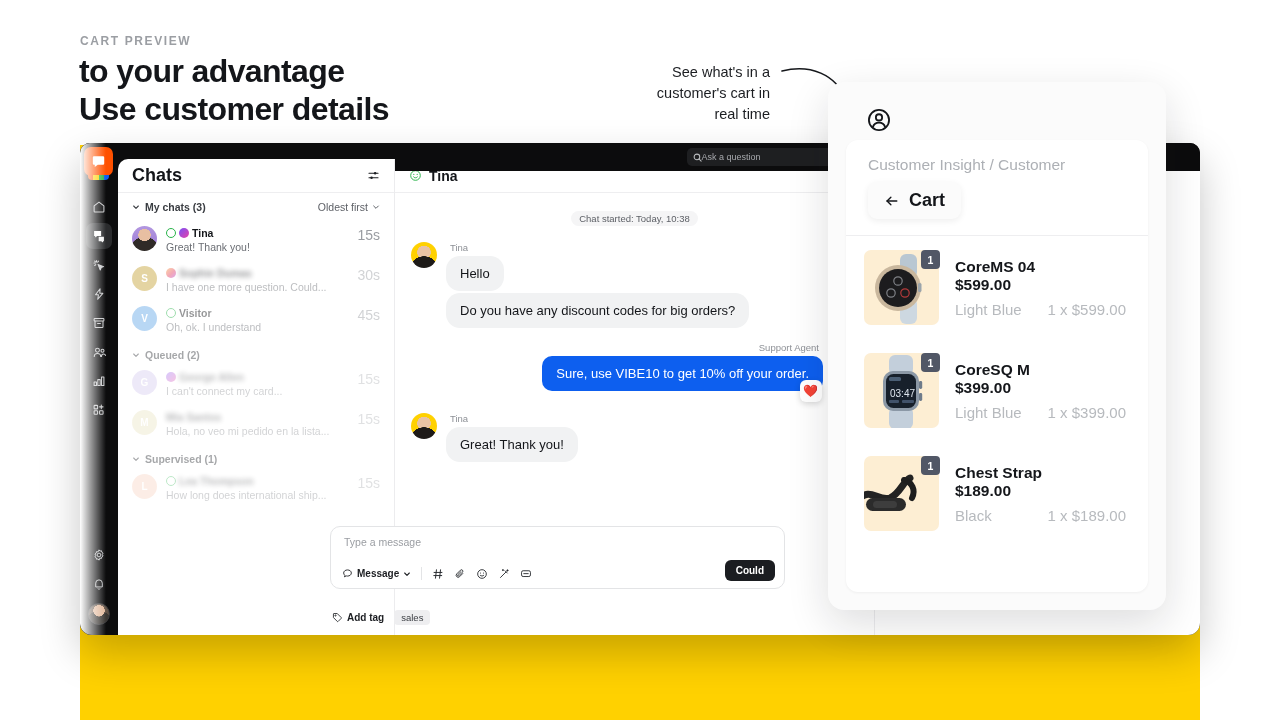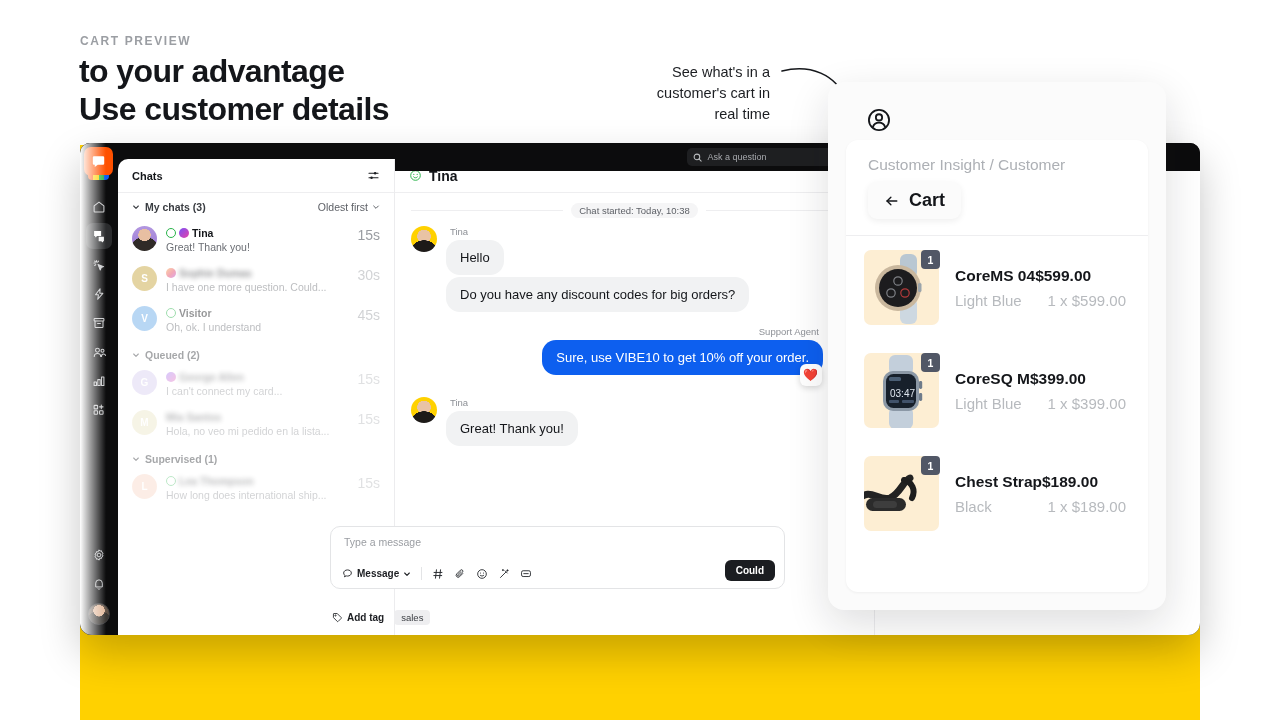--- a/index.html
+++ b/index.html
@@ -71,21 +71,21 @@
   }
 
   
   .listpanel {
     position:absolute; left:38px; top:16px; width:277px; height:476px;
     background:#fff; border-radius:10px 0 0 0; z-index:15;
     border-right:1px solid #ececee;
   }
   .lp-head { height:34px; display:flex; align-items:center; justify-content:space-between;
     padding:0 14px; border-bottom:1px solid #eeeef0; }
-  .lp-title { font-size:11px; font-weight:bold; color:#14161a; }
+  .lp-title { font-size:18px; font-weight:bold; color:#14161a; }
   .lp-filter { color:#1c1e22; display:flex; }
   .lp-sub { height:28px; display:flex; align-items:center; justify-content:space-between; padding:0 14px;}
   .lp-sub-l { font-size:10.5px; font-weight:bold; color:#3a3d42; display:flex; align-items:center; gap:5px;}
   .lp-sub-r { font-size:10.5px; color:#5e6167; display:flex; align-items:center; gap:4px;}
   .sect-h { padding:8px 14px 4px; font-size:10.5px; font-weight:bold; color:#3a3d42; display:flex; align-items:center; gap:5px;}
 
   .chatrow { display:flex; gap:9px; padding:5px 14px 8px; align-items:flex-start; position:relative;}
   .cr-av { width:25px; height:25px; border-radius:50%; flex:none; display:flex;
     align-items:center; justify-content:center; font-size:10px; font-weight:bold; color:#fff;}
   .cr-body { flex:1; min-width:0; }
@@ -98,35 +98,35 @@
   .dim2 { opacity:.30; }
   .badge-sm { width:10px; height:10px; border-radius:50%; display:inline-block; flex:none;}
 
   
   .convo { position:absolute; left:315px; top:16px; width:480px; height:476px; background:#fff; z-index:14;
     border-right:1px solid #ededef;}
   .cv-head { height:34px; display:flex; align-items:center; justify-content:space-between; padding:0 14px;
     border-bottom:1px solid #eeeef0;}
   .cv-title { display:flex; align-items:center; gap:7px; font-size:14px; font-weight:bold; color:#14161a;}
   .cv-more { color:#5e6167; font-size:16px; letter-spacing:1px; line-height:6px;}
-  .divider { display:flex; align-items:center; gap:8px; padding:10px 16px 4px; }
+  .divider { display:flex; align-items:center; gap:8px; padding:10px 16px 4px;flex-direction:column; }
   .divider span { flex:1; height:1px; background:#eeeef0;}
   .divider b { font-size:9.5px; font-weight:normal; color:#5e6167; background:#f5f5f6;
     padding:2px 8px; border-radius:9px;}
 
   .msgwrap { padding:4px 16px 0; }
   .mrow { display:flex; gap:9px; align-items:flex-start; margin-bottom:2px;}
   .mrow.out { justify-content:flex-end;}
   .m-av { width:26px; height:26px; border-radius:50%; flex:none; overflow:hidden;}
   .m-col { max-width:330px; }
   .m-who { font-size:9.5px; color:#8d9096; margin:0 0 3px 4px;}
   .m-col.out .m-who { text-align:right; margin:0 4px 3px 0;}
   .bub { background:#f1f2f3; color:#14161a; font-size:13px; line-height:17px;
     border-radius:14px; padding:9px 14px; display:inline-block;}
-  .bub.blue { background:#0d5fef; color:#fff;}
+  .bub.blue { background:#0d5fef; color:#fff;border-radius:10px;}
   .heart { position:absolute; width:22px; height:22px; background:#fff; border-radius:6px;
     box-shadow:0 2px 6px rgba(0,0,0,.16); display:flex; align-items:center; justify-content:center;
     font-size:12px; }
 
   
   .composer { position:absolute; left:330px; top:526px; width:455px; height:63px;
     border:1px solid #e3e4e6; border-radius:10px; background:#fff; z-index:16;}
   .cmp-ph { position:absolute; left:13px; top:9px; font-size:10.5px; color:#9a9da2;}
   .cmp-bar { position:absolute; left:11px; bottom:8px; display:flex; align-items:center; gap:10px;}
   .cmp-type { display:flex; align-items:center; gap:4px; font-size:10px; font-weight:bold; color:#1c1e22;}
@@ -158,21 +158,21 @@
   .cp-back { display:inline-flex; align-items:center; gap:9px;
     background:#fbfbfb; border-radius:9px; padding:8px 16px;
     box-shadow:0 2px 7px rgba(0,0,0,.07); font-size:18px; font-weight:bold; color:#14161a;}
   .cp-sep { height:1px; background:#eeeef0; margin:0 0 0 0;}
 
   .item { display:flex; align-items:center; gap:16px; padding:14px 22px 14px 18px; position:relative;}
   .ph { width:75px; height:75px; border-radius:7px; background:#fdeed3; flex:none; position:relative; overflow:hidden;}
   .qty { position:absolute; right:-8px; top:-8px; background:#515766; color:#fff; font-size:10.5px;
     font-weight:bold; width:19px; height:19px; border-radius:4px; display:flex; align-items:center; justify-content:center;}
   .it-body { flex:1; }
-  .it-r1 { display:flex; justify-content:flex-start; align-items:baseline;}
+  .it-r1 { display:flex; justify-content:center; align-items:baseline;flex-direction:column;}
   .it-name { font-size:15.5px; font-weight:bold; color:#14161a;}
   .it-price { font-size:15.5px; font-weight:bold; color:#14161a;}
   .it-r2 { display:flex; justify-content:space-between; align-items:baseline; margin-top:7px;}
   .it-var { font-size:15px; color:#b7babe;}
   .it-calc { font-size:15px; color:#b7babe;}
 
   svg { display:block; }
 </style>
 </head>
 <body>
@@ -193,21 +193,21 @@
   <svg class="annot-arrow" viewBox="0 0 90 60">
     <path d="M2 9 C30 2, 56 12, 66 38" fill="none" stroke="#15171b" stroke-width="1.6" stroke-linecap="round"></path>
     <path d="M59 32 L66 41 L71 31" fill="none" stroke="#15171b" stroke-width="1.6" stroke-linecap="round" stroke-linejoin="round"></path>
   </svg>
 
   <div class="yellow"></div>
 
   <div class="app">
 
     <div style="position:absolute;left:315px;top:0;width:805px;height:28px;background:#0c0c0d;z-index:18;display:flex;align-items:center;justify-content:center;">
-      <div style="width:222px;height:18px;background:#1e1f21;border-radius:5px;display:flex;align-items:center;gap:6px;padding:0 6px;">
+      <div style="width:222px;height:18px;background:#1e1f21;border-radius:5px;display:flex;align-items:center;padding:0 6px;">
         <svg width="9" height="9" viewBox="0 0 16 16">
           <circle cx="7" cy="7" r="5" fill="none" stroke="#b9bbbe" stroke-width="1.8"></circle>
           <line x1="10.6" y1="10.6" x2="14.5" y2="14.5" stroke="#b9bbbe" stroke-width="1.8" stroke-linecap="round"></line>
         </svg>
         <span style="font-size:9px;color:#a7a9ad;flex:1;">Ask a question</span>
         <span style="font-size:8px;color:#c9cacc;background:#303134;padding:1px 4px;border-radius:3px;">⌘ K</span>
       </div>
     </div>
 
     <div class="rail">

